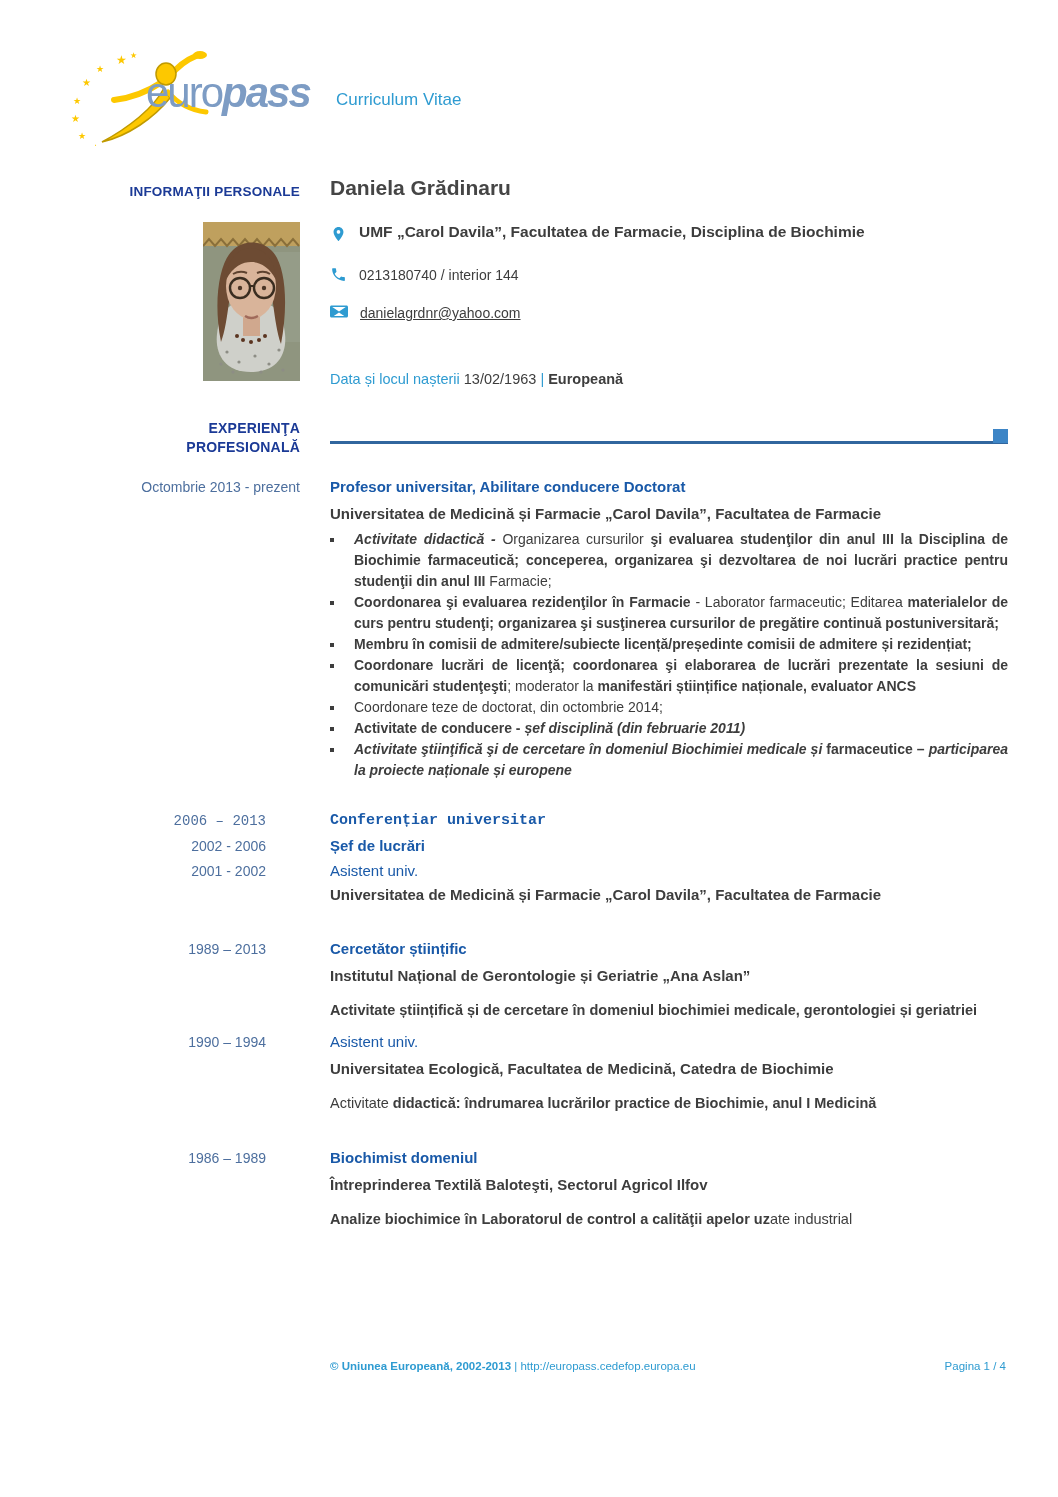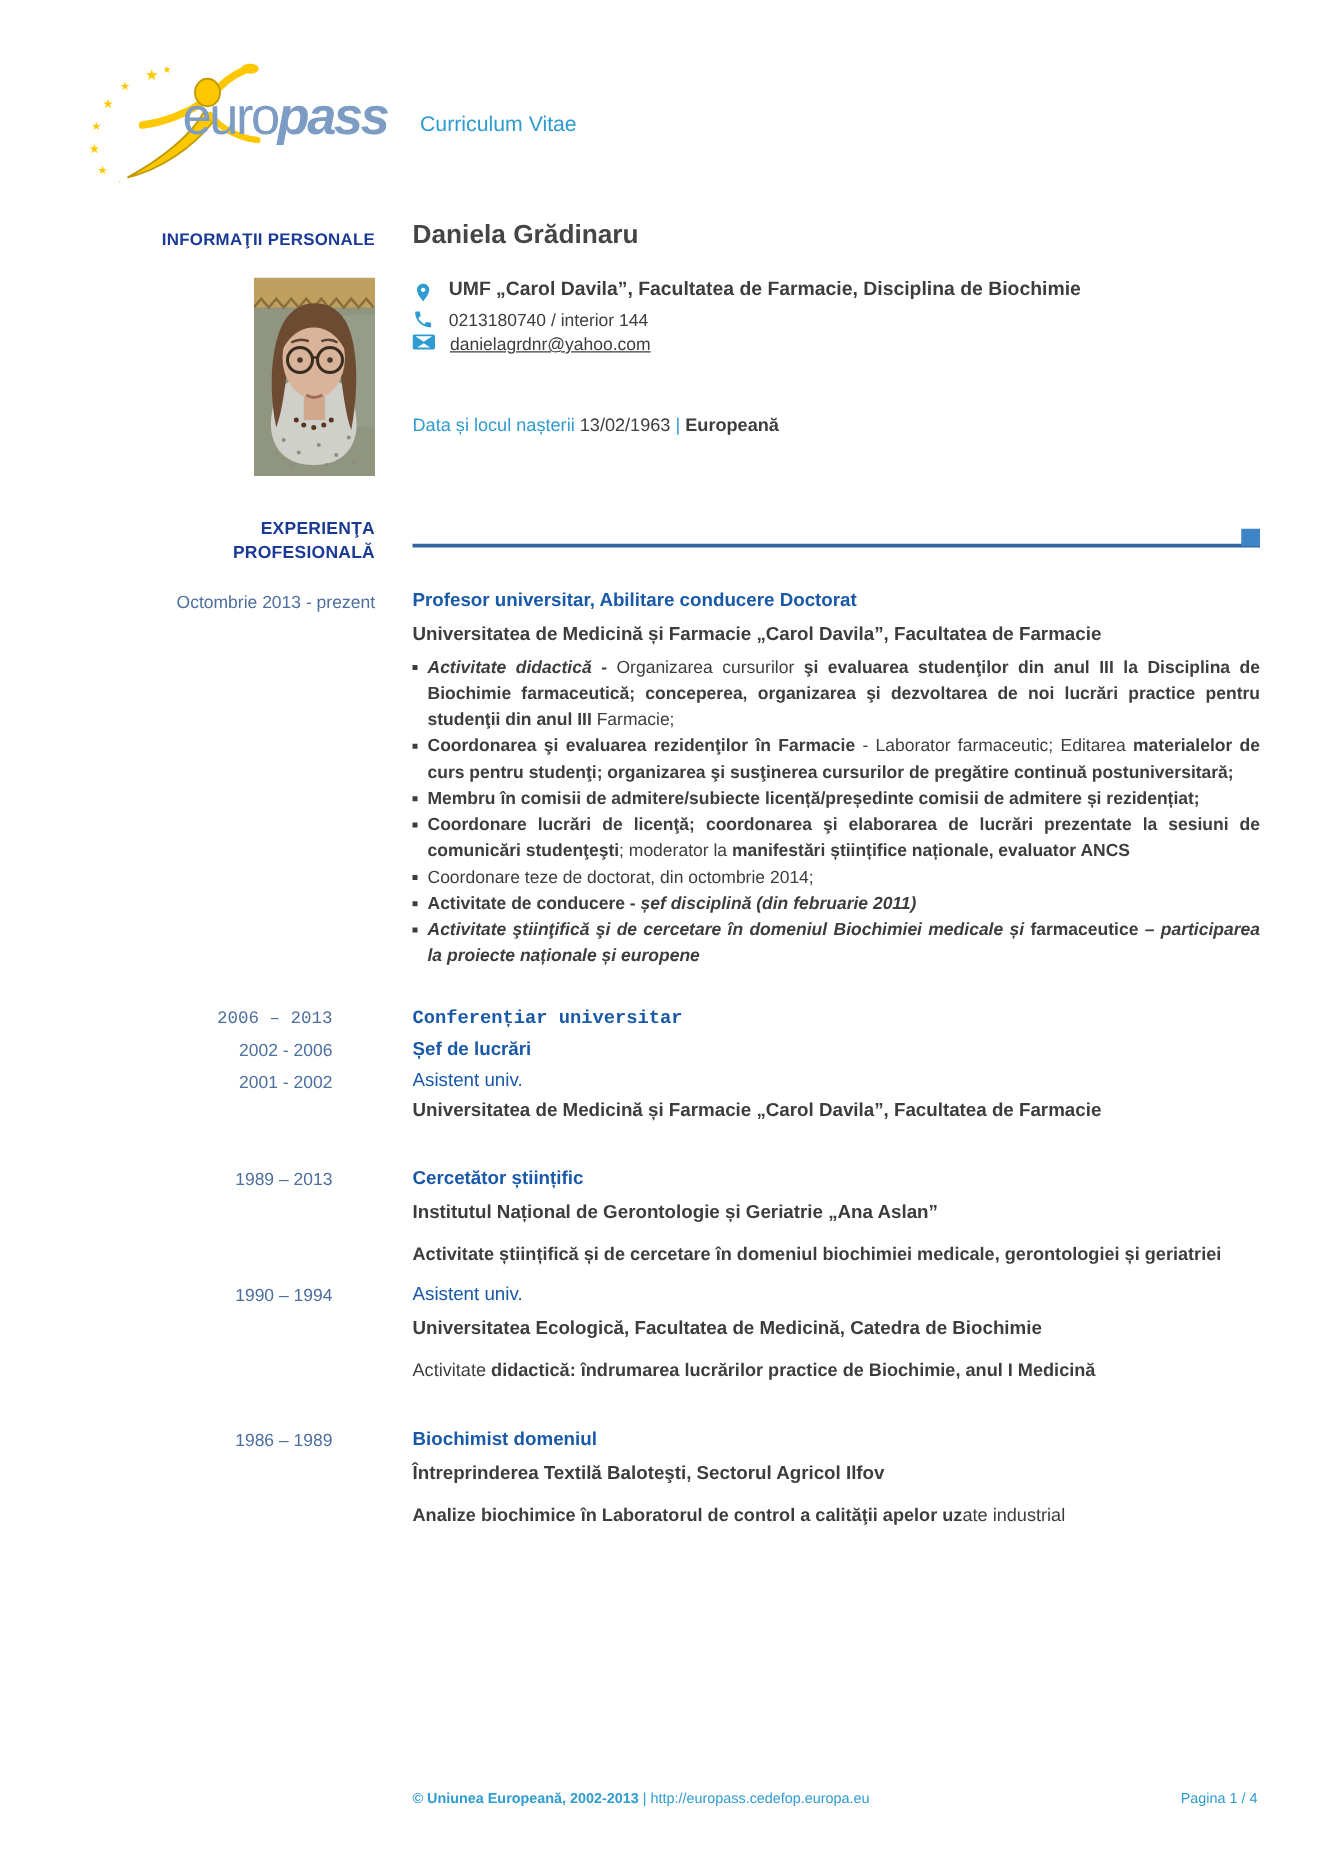--- a/index.html
+++ b/index.html
@@ -18,21 +18,21 @@
   .lt-pass{font-weight:bold;font-style:italic;text-align:center;}
   .doc-type{position:absolute;left:336px;top:90px;font-size:17px;color:var(--c-light);}
   
   .row{display:grid;grid-template-columns:300px 678px;column-gap:30px;}
   .left{text-align:right;}
   .personal-label{font-size:13.5px;font-weight:bold;color:var(--c-section);padding-top:8px;letter-spacing:.2px;}
   .name{font-size:21px;font-weight:bold;color:#454545;}
   .row-photo{margin-top:22px;}
   .photo{width:97px;height:159px;margin-left:auto;overflow:hidden;}
   .contact-line{display:flex;align-items:flex-start;gap:12px;}
-  .contact-line + .contact-line{margin-top:1px;}
+  .contact-line + .contact-line{margin-top:20px;}
   .contact-line .cicon{flex:0 0 auto;margin-top:1px;}
   .address-text{font-size:15.5px;font-weight:bold;color:#3d3d3d;padding-top:1px;}
   .plain-text{font-size:14px;color:#3d3d3d;padding-top:2px;}
   .email-link{font-size:14px;color:#3d3d3d;text-decoration:underline;padding-top:2px;}
   .birth-line{margin-top:50px;font-size:14.5px;}
   .birth-line .lbl,.birth-line .sep{color:var(--c-light);}
   .birth-line .val{color:#3d3d3d;}
   .birth-line .place{color:#3d3d3d;font-weight:bold;}
   
   .section-row{margin-top:32px;}
@@ -42,31 +42,31 @@
   .rule-sq{position:absolute;right:0;top:2px;width:15px;height:14px;background:var(--c-square);}
   
   .entry0{margin-top:20px;}
   .period{font-size:14px;color:var(--c-date);padding-top:2px;}
   .period.pad{padding-right:34px;}
   .job-title{font-size:15px;font-weight:bold;color:var(--c-title);line-height:20px;}
   .job-title.regular{font-weight:normal;}
   .employer{font-size:15px;font-weight:bold;color:#3d3d3d;margin-top:7px;line-height:20px;}
   .intro{font-size:14.5px;margin-top:9px;}
   .bullets{margin-top:5px;}
-  .bullet{display:flex;gap:8px;}
+  .bullet{display:flex;gap:20px;}
   .bullet-marker{flex:0 0 auto;width:4px;height:4px;background:#3d3d3d;margin-top:9px;}
   .bullet-text{font-size:14px;line-height:21px;text-align:justify;color:#3d3d3d;}
   .b{font-weight:bold}.i{font-style:italic}
   .desc{font-size:14.5px;line-height:21px;margin-top:14px;color:#3d3d3d;}
   .brief-first{margin-top:30px;font-family:Liberation Mono, monospace;}
   .brief{margin-top:5px;}
   .mt34{margin-top:34px;} .mt11{margin-top:11px;}
   .sub-employer{margin-top:4px;}
   
-  .footer{position:absolute;left:330px;right:52px;top:1433px;display:flex;justify-content:space-between;
+  .footer{position:absolute;left:330px;right:52px;top:1360px;display:flex;justify-content:space-between;
           font-size:11.5px;color:var(--c-light);}
   .footer .fbold{font-weight:bold;}
 </style>
 </head>
 <body>
 
 <div class="page">
 
   <div class="header">
     <div class="logo">

